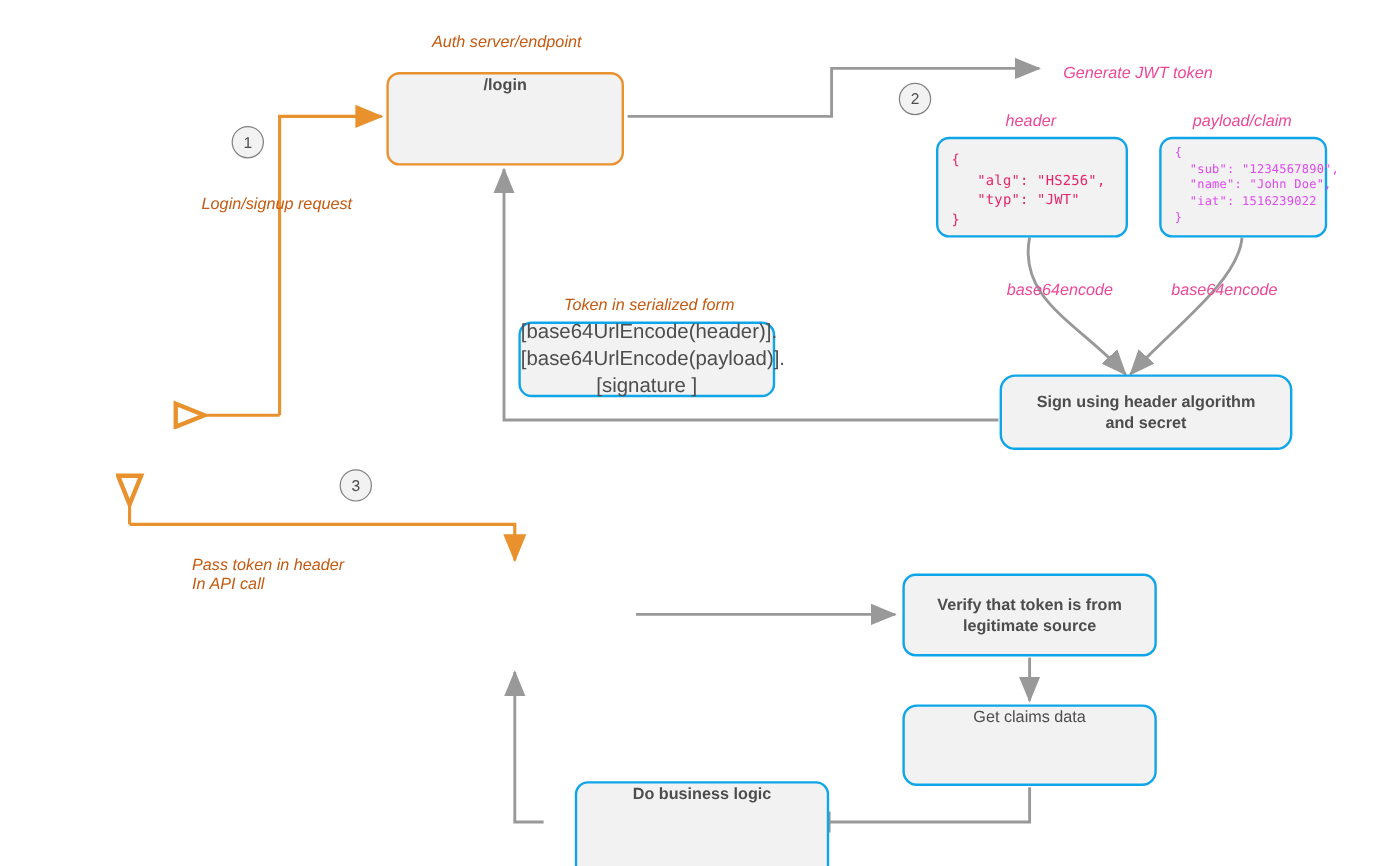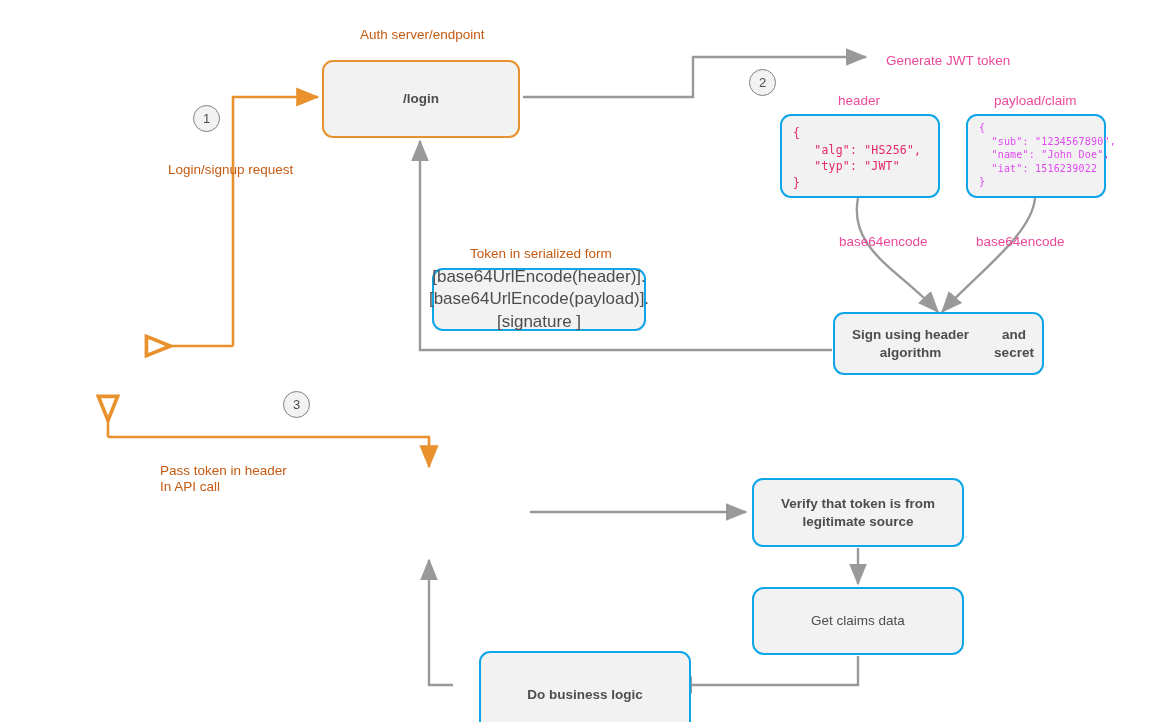--- a/index.html
+++ b/index.html
@@ -19,21 +19,20 @@
     position: absolute;
     left: 0; top: 0;
     width: 1153px;
     height: 722px;
     pointer-events: none;
   }
   .node {
     position: absolute;
     box-sizing: border-box;
     display: flex;
-    align-items: center;
     justify-content: center;
     text-align: center;
     border-radius: 11px;
     background: #f2f2f2;
     border: 2px solid #0ea5e9;
     color: #4d4d4d;
     font-size: 13.5px;
     line-height: 1.3;
   }
   .node.bold { font-weight: bold; }
@@ -48,20 +47,21 @@
     letter-spacing: 0.2px;
   }
   .node.code .ln { white-space: pre; }
   .code-pink { color: #e8256b; }
   .code-violet { color: #e048f0; }
   .label {
     position: absolute;
     font-size: 13.5px;
     white-space: pre;
     line-height: 1.3;
+    font-style: italic;
   }
   .label.orange { color: #c55a11; }
   .label.dark   { color: #ec4899; }
   .step {
     position: absolute;
     width: 25px;
     height: 25px;
     border-radius: 50%;
     background: #f2f2f2;
     border: 1.5px solid #808080;
@@ -203,21 +203,21 @@
     <div class="ln code-violet">  "iat": 1516239022</div>
     <div class="ln code-violet">}</div>
   </div>
 
   <div class="node" style="left:432px; top:268px; width:214px; height:63px; flex-direction:column; font-size:17px;">
     <span>[base64UrlEncode(header)].</span>
     <span>[base64UrlEncode(payload)].</span>
     <span>[signature ]</span>
   </div>
 
-  <div class="node bold" style="left:833px; top:312px; width:211px; height:63px; flex-direction:row;">
+  <div class="node bold" style="left:833px; top:312px; width:244px; height:63px; flex-direction:column;border-radius:13px;">
     <span>Sign using header algorithm</span>
     <span>and secret</span>
   </div>
 
 
   <div class="node bold" style="left:752px; top:478px; width:212px; height:69px; flex-direction:column;">
     <span>Verify that token is from</span>
     <span>legitimate source</span>
   </div>
 

